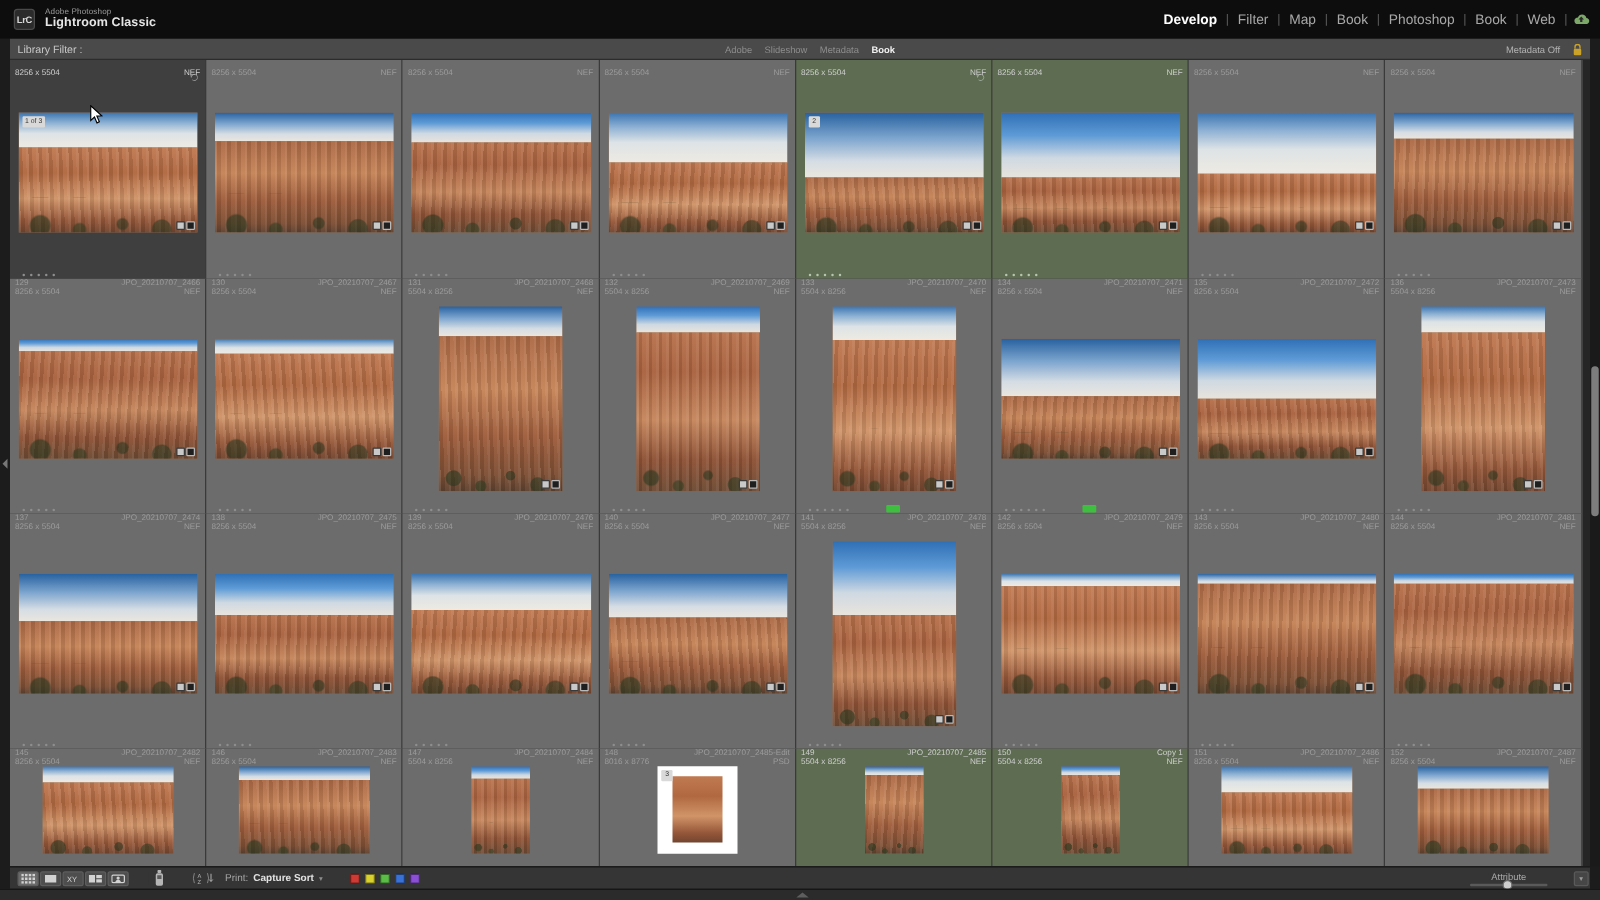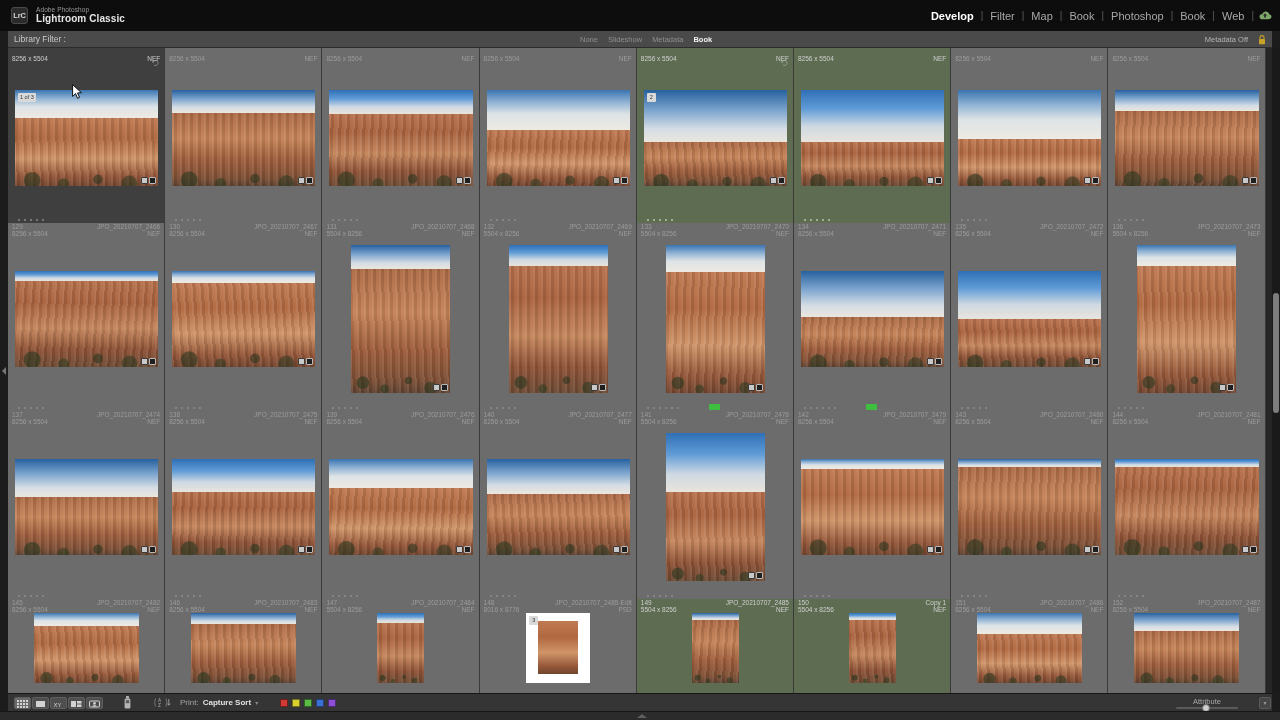--- a/index.html
+++ b/index.html
@@ -245,21 +245,21 @@
     </div>
   <svg id="cloud-icon" viewBox="0 0 14 9">
     <path d="M3.2 8.2h7.3c1.7 0 2.9-1.1 2.9-2.5 0-1.3-1-2.3-2.3-2.4C10.8 1.7 9.4.6 7.7.6 6.1.6 4.8 1.6 4.4 3 2.7 3.1 1.5 4.2 1.5 5.6c0 1.5 1.1 2.6 1.7 2.6z" fill="#7ea86a"></path>
     <path d="M7 2.2l2.2 2.3H7.9v2.1H6.1V4.5H4.8z" fill="#2c2c2c"></path>
   </svg>
 </div>
 
 <div id="filterbar">
   <span id="filter-label">Library Filter :</span>
   <div id="filter-tabs">
-      <span class="ftab">None</span>
+      <span class="ftab">Adobe</span>
       <span class="ftab">Slideshow</span>
       <span class="ftab">Metadata</span>
       <span class="ftab active">Book</span>
     </div>
   <span id="filters-off">Metadata Off</span>
   <svg id="lock-icon" viewBox="0 0 8 10">
     <path d="M2 4V2.6A2 2 0 0 1 6 2.6V4" fill="none" stroke="#c9a227" stroke-width="1.1"></path>
     <rect x="1" y="4" width="6" height="5.2" rx="1" fill="#c9a227"></rect>
   </svg>
 </div>

